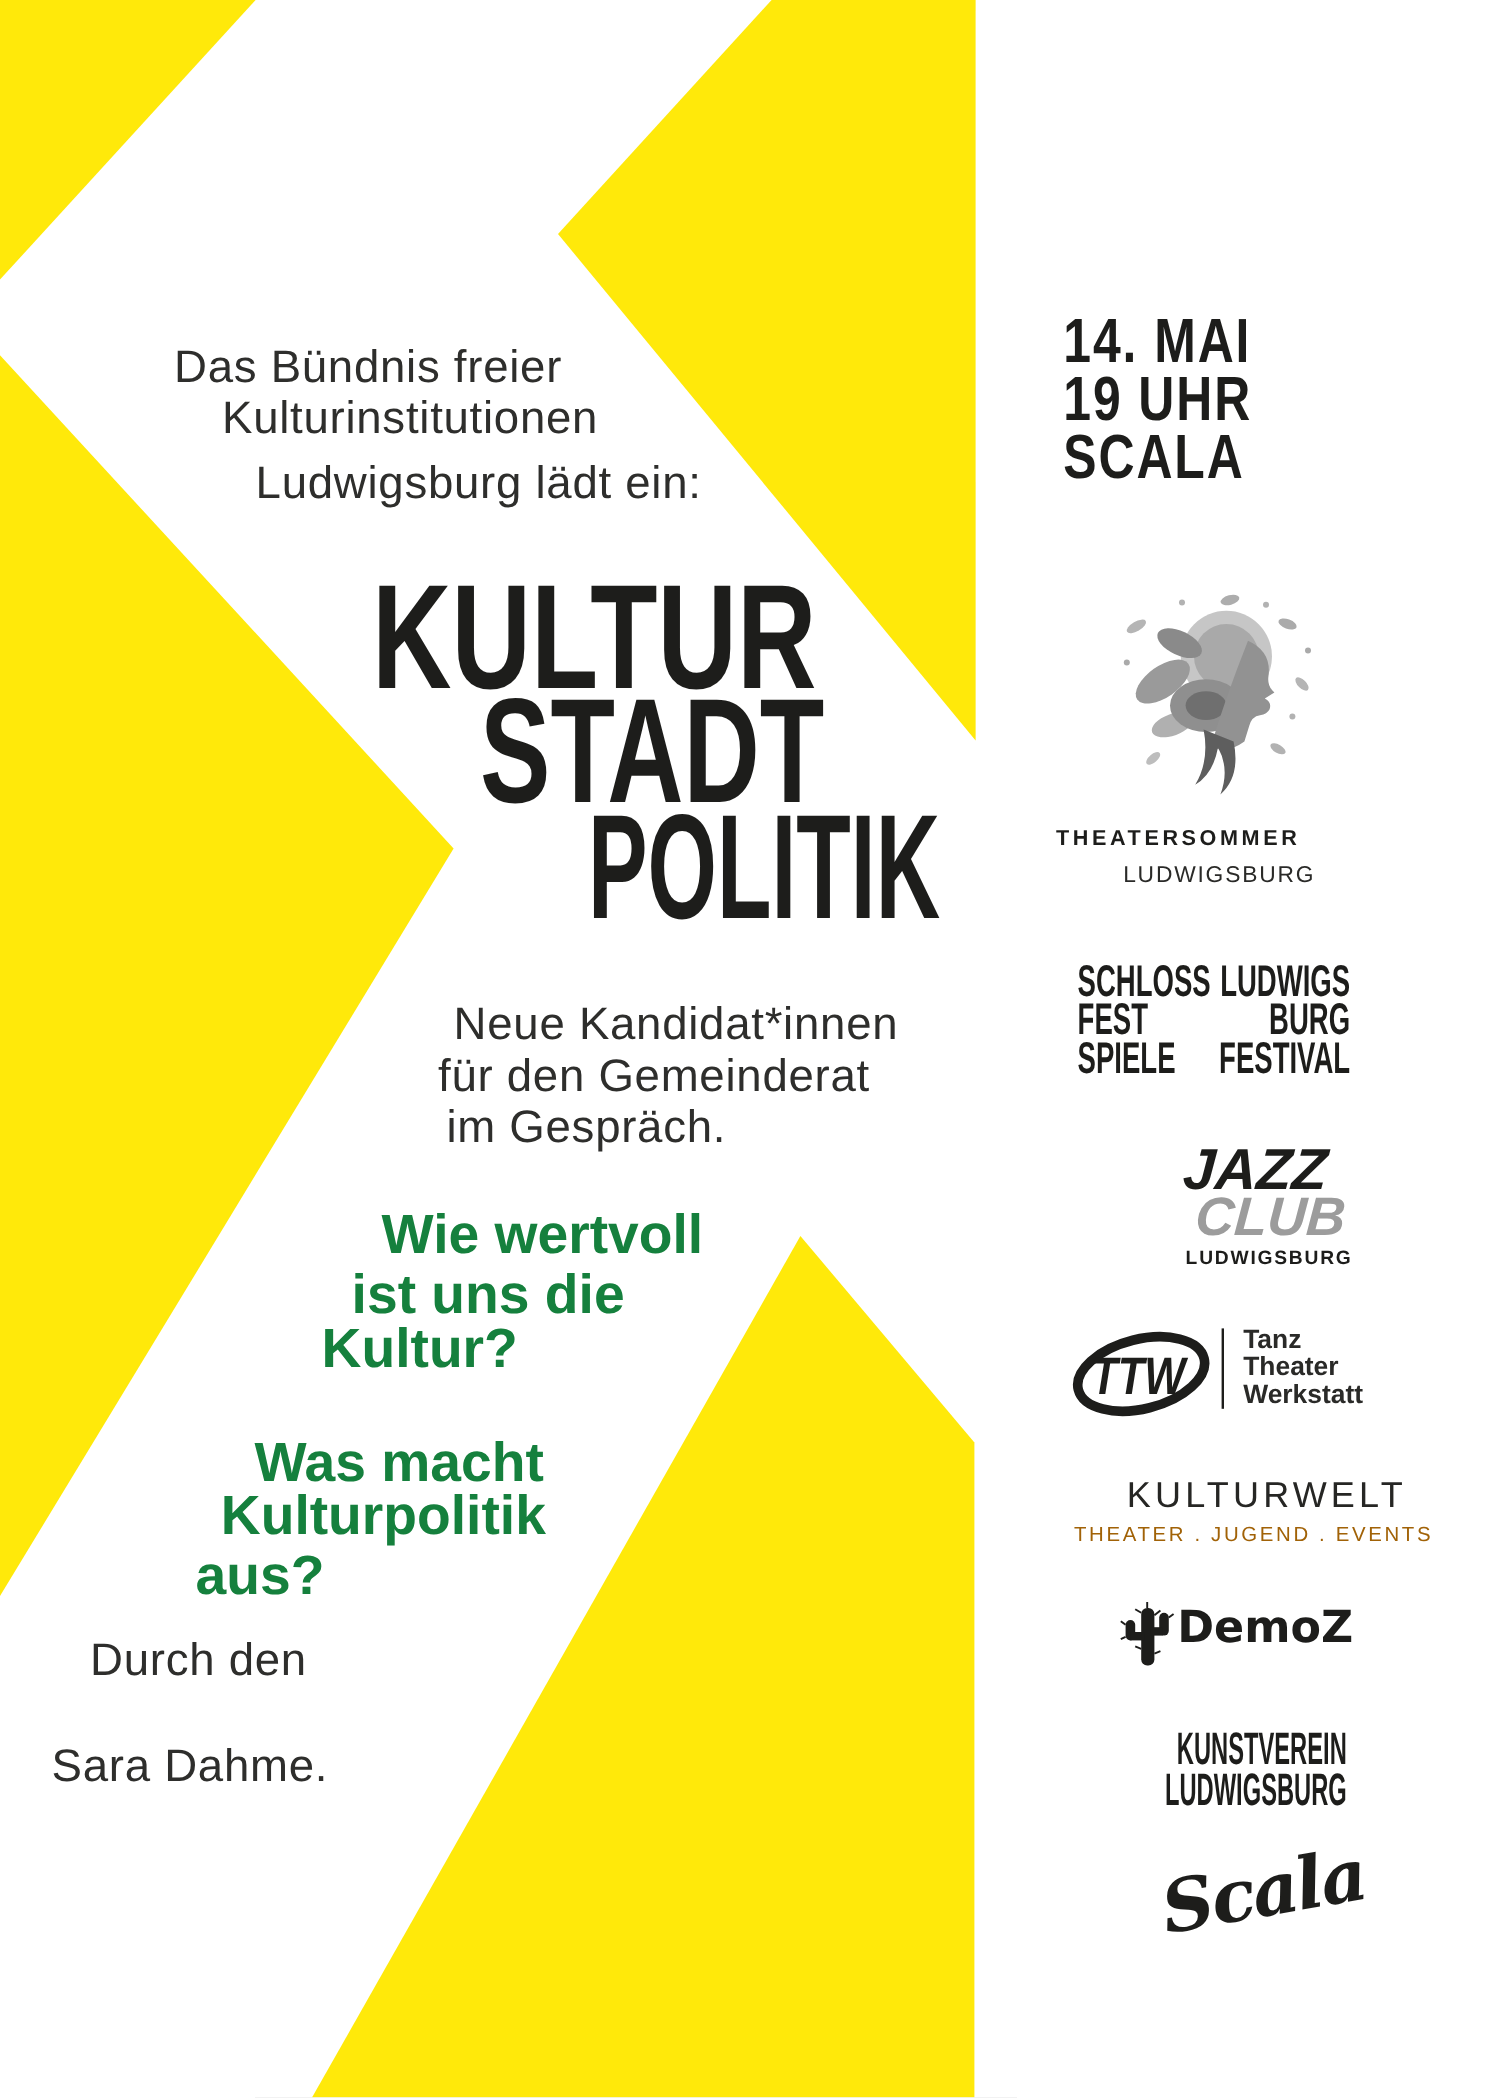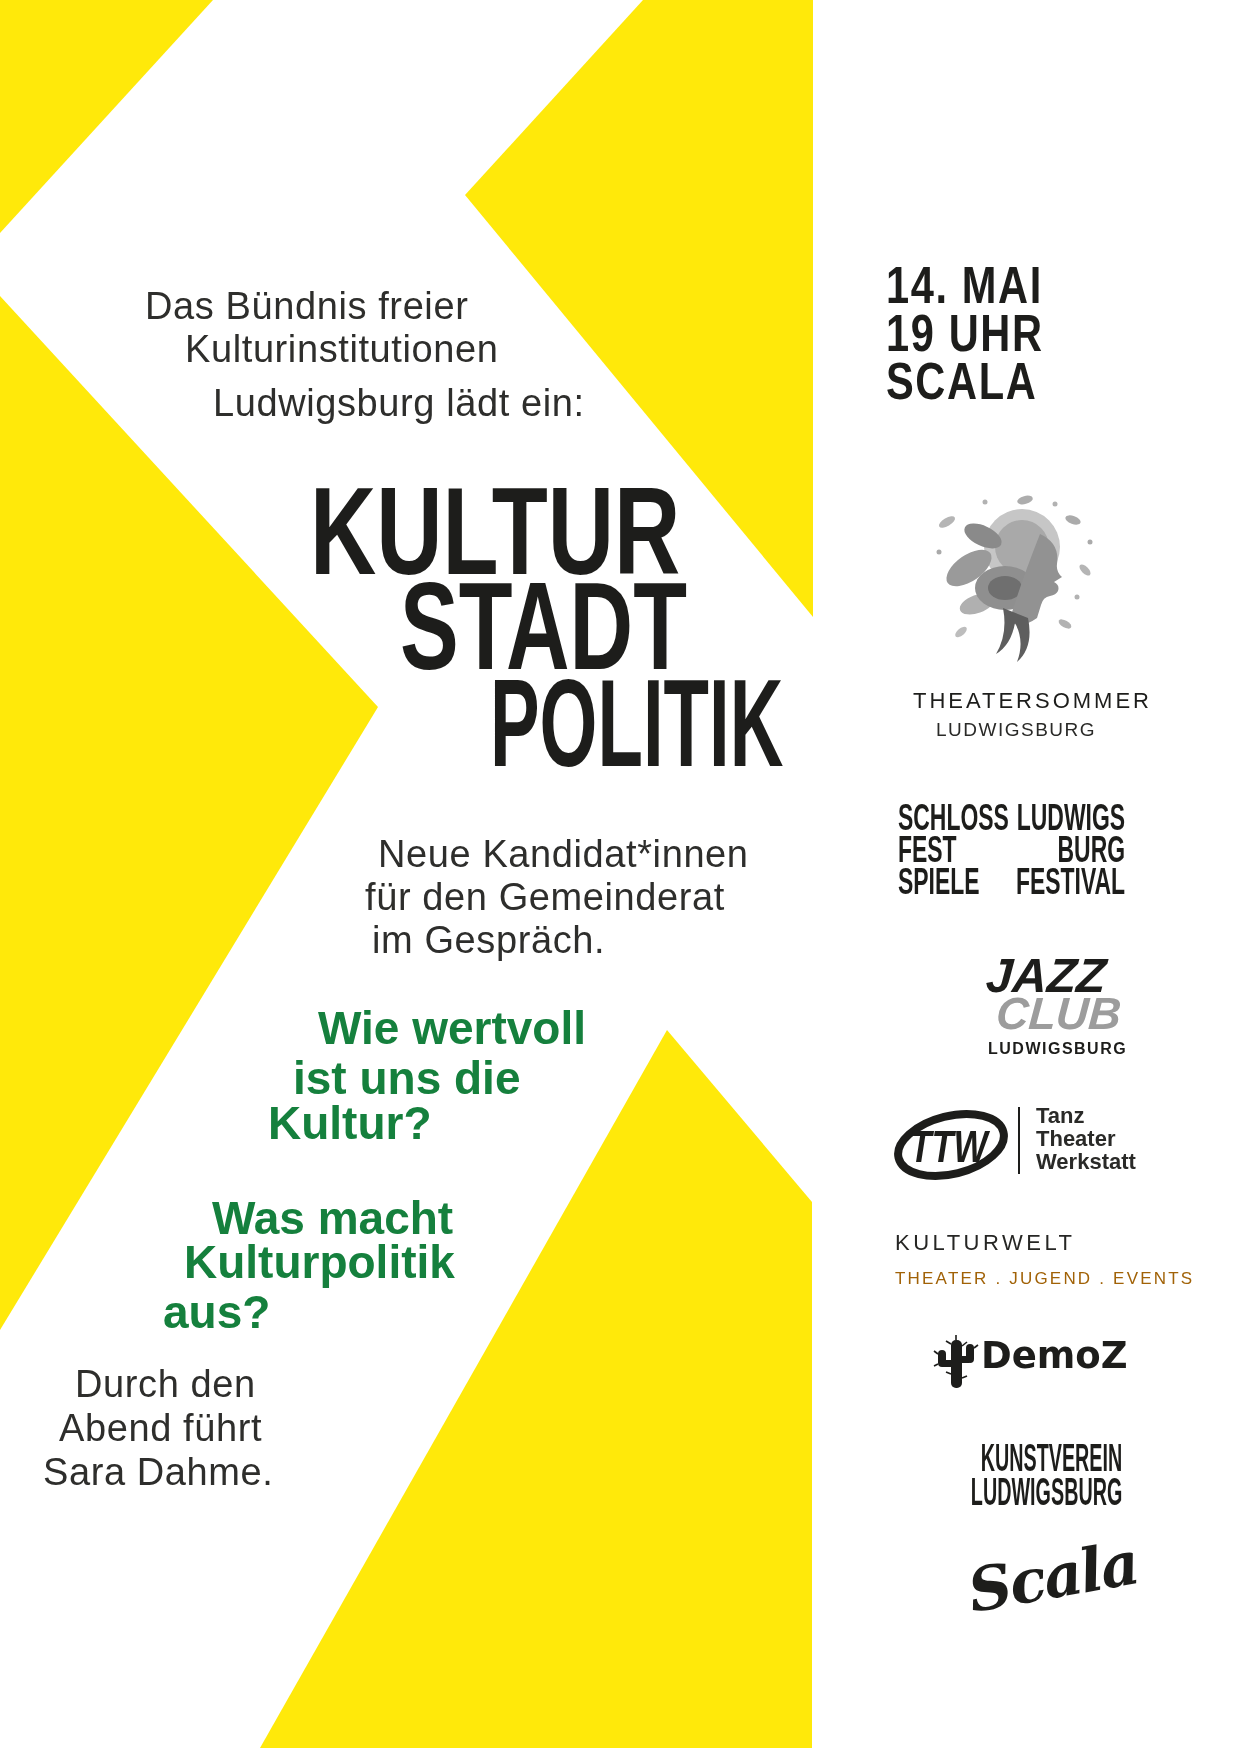--- a/index.html
+++ b/index.html
@@ -66,28 +66,28 @@
   }
   .cond.right{transform-origin:right top;text-align:right;}
   .kunst{
     font-weight:700;
     font-size:38px;
     line-height:34px;
     transform-origin:right top;
     transform:scaleX(.52);
     text-align:right;
   }
-  .ts-name{font-weight:400;font-size:22px;letter-spacing:3px;text-align:right;width:272px;}
+  .ts-name{font-weight:700;font-size:18px;letter-spacing:3px;text-align:left;width:272px;}
   .ts-city{font-weight:400;font-size:19px;letter-spacing:1.5px;text-align:center;width:272px;color:#2a2a28;}
   .jazz{font-weight:700;font-style:italic;font-size:48px;transform:skewX(-4deg);transform-origin:left top;}
   .club{font-weight:700;font-style:italic;font-size:45px;color:var(--gray);transform:skewX(-4deg);transform-origin:left top;}
   .jazz-city{font-weight:700;font-size:16px;letter-spacing:1.5px;}
   .ttw-label{font-weight:600;font-size:22px;line-height:23px;color:#2a2a28;}
   .ttw-divider{width:2px;height:67px;background:var(--ink);}
-  .kulturwelt{font-weight:400;font-size:22px;letter-spacing:3.5px;color:#262624;}
+  .kulturwelt{font-weight:400;font-size:30px;letter-spacing:3.5px;color:#262624;margin-left:44px;}
   .kw-tagline{font-weight:400;font-size:17px;letter-spacing:2.2px;color:#a16207;}
   .demoz-name{font-family:"DejaVu Sans",sans-serif;font-weight:800;font-size:37px;}
   .scala-script{
     font-family:"DejaVu Serif",serif;
     font-weight:700;font-style:italic;
     font-size:60px;letter-spacing:-2px;
     transform:rotate(-10deg);
     transform-origin:left bottom;
   }
 </style>
@@ -117,21 +117,20 @@
 
   <div class="abs q" style="left:318px;top:1005px;">Wie wertvoll</div>
   <div class="abs q" style="left:293px;top:1055px;">ist uns die</div>
   <div class="abs q" style="left:268px;top:1100px;">Kultur?</div>
 
   <div class="abs q" style="left:212px;top:1195px;">Was macht</div>
   <div class="abs q" style="left:184px;top:1239px;">Kulturpolitik</div>
   <div class="abs q" style="left:163px;top:1289px;">aus?</div>
 
   <div class="abs light" style="left:75px;top:1363px;">Durch den</div>
-  <div class="abs light" style="left:59px;top:1407px;">Abend führt</div>
   <div class="abs light" style="left:43px;top:1451px;">Sara Dahme.</div>
 
   <div class="abs event-line" style="left:886px;top:261px;">14. MAI</div>
   <div class="abs event-line" style="left:886px;top:309px;">19 UHR</div>
   <div class="abs event-line" style="left:886px;top:357px;">SCALA</div>
 
   <svg class="abs" style="left:925px;top:492px;" width="175" height="200" viewBox="0 0 175 200" aria-hidden="true">
     <circle cx="97" cy="55" r="38" fill="#c6c6c6"></circle>
     <circle cx="97" cy="55" r="27" fill="#a9a9a9"></circle>
     <ellipse cx="44" cy="76" rx="26" ry="13" fill="#9a9a9a" transform="rotate(-35 44 76)"></ellipse>

